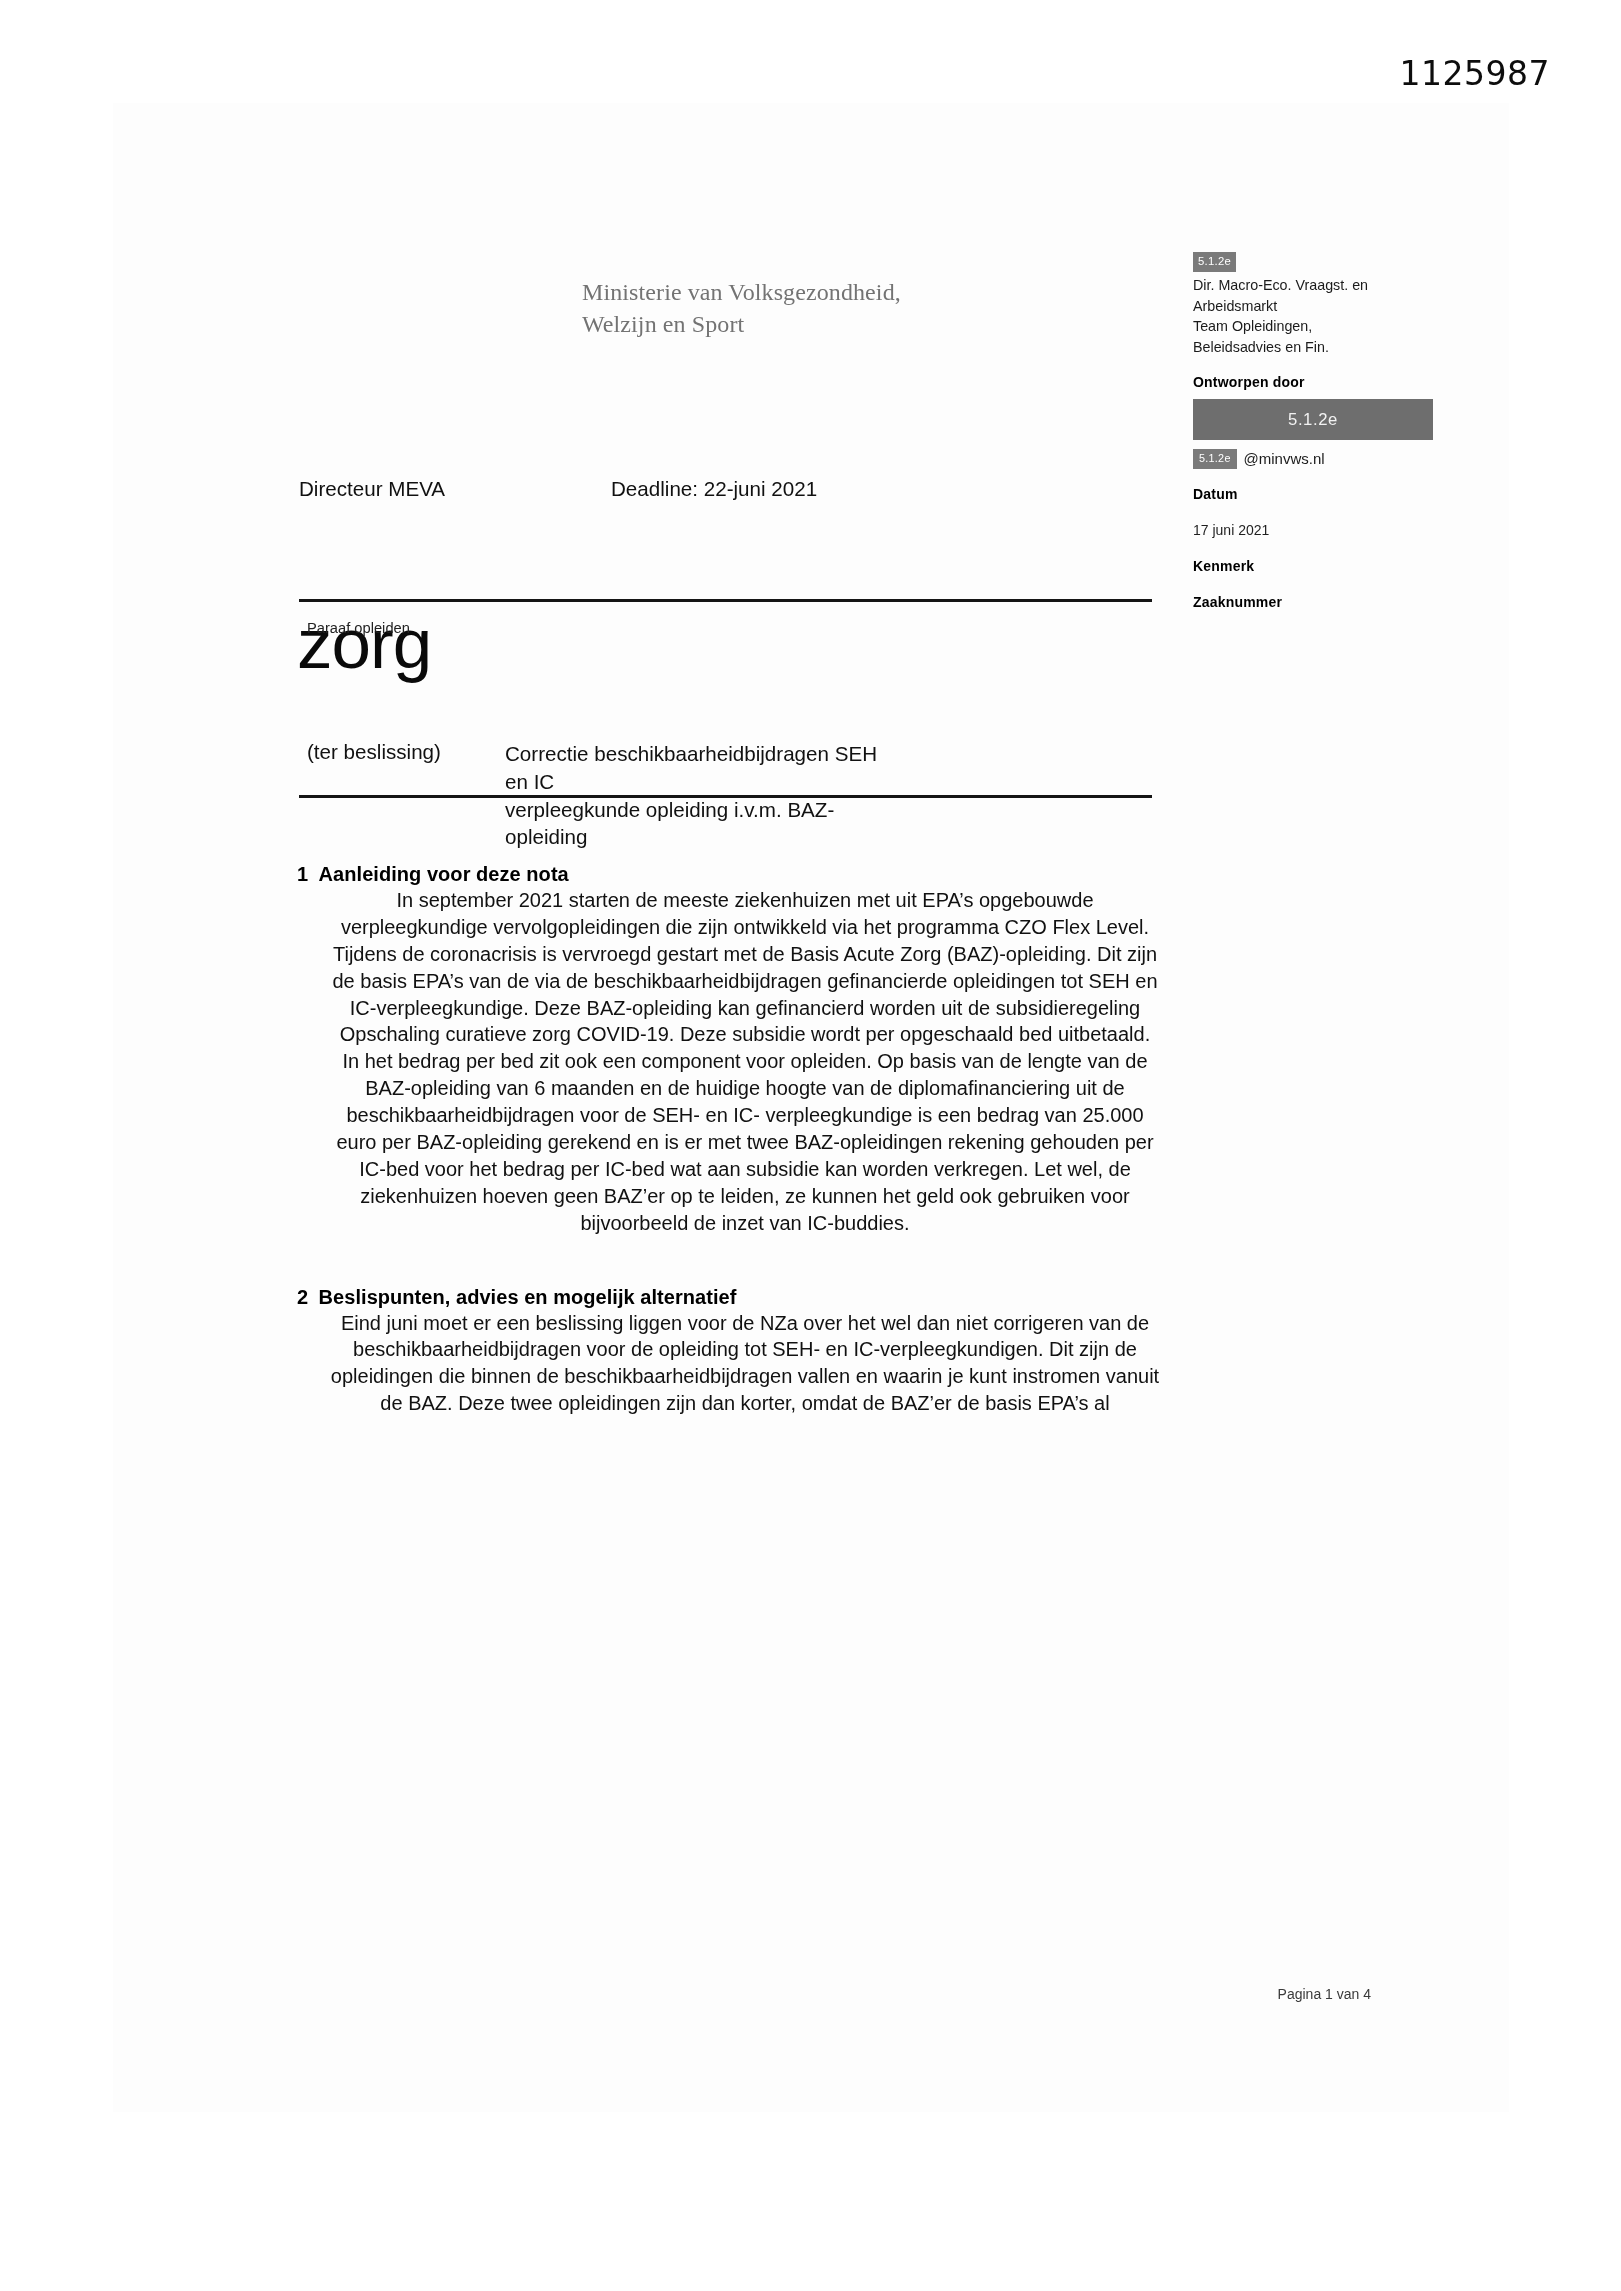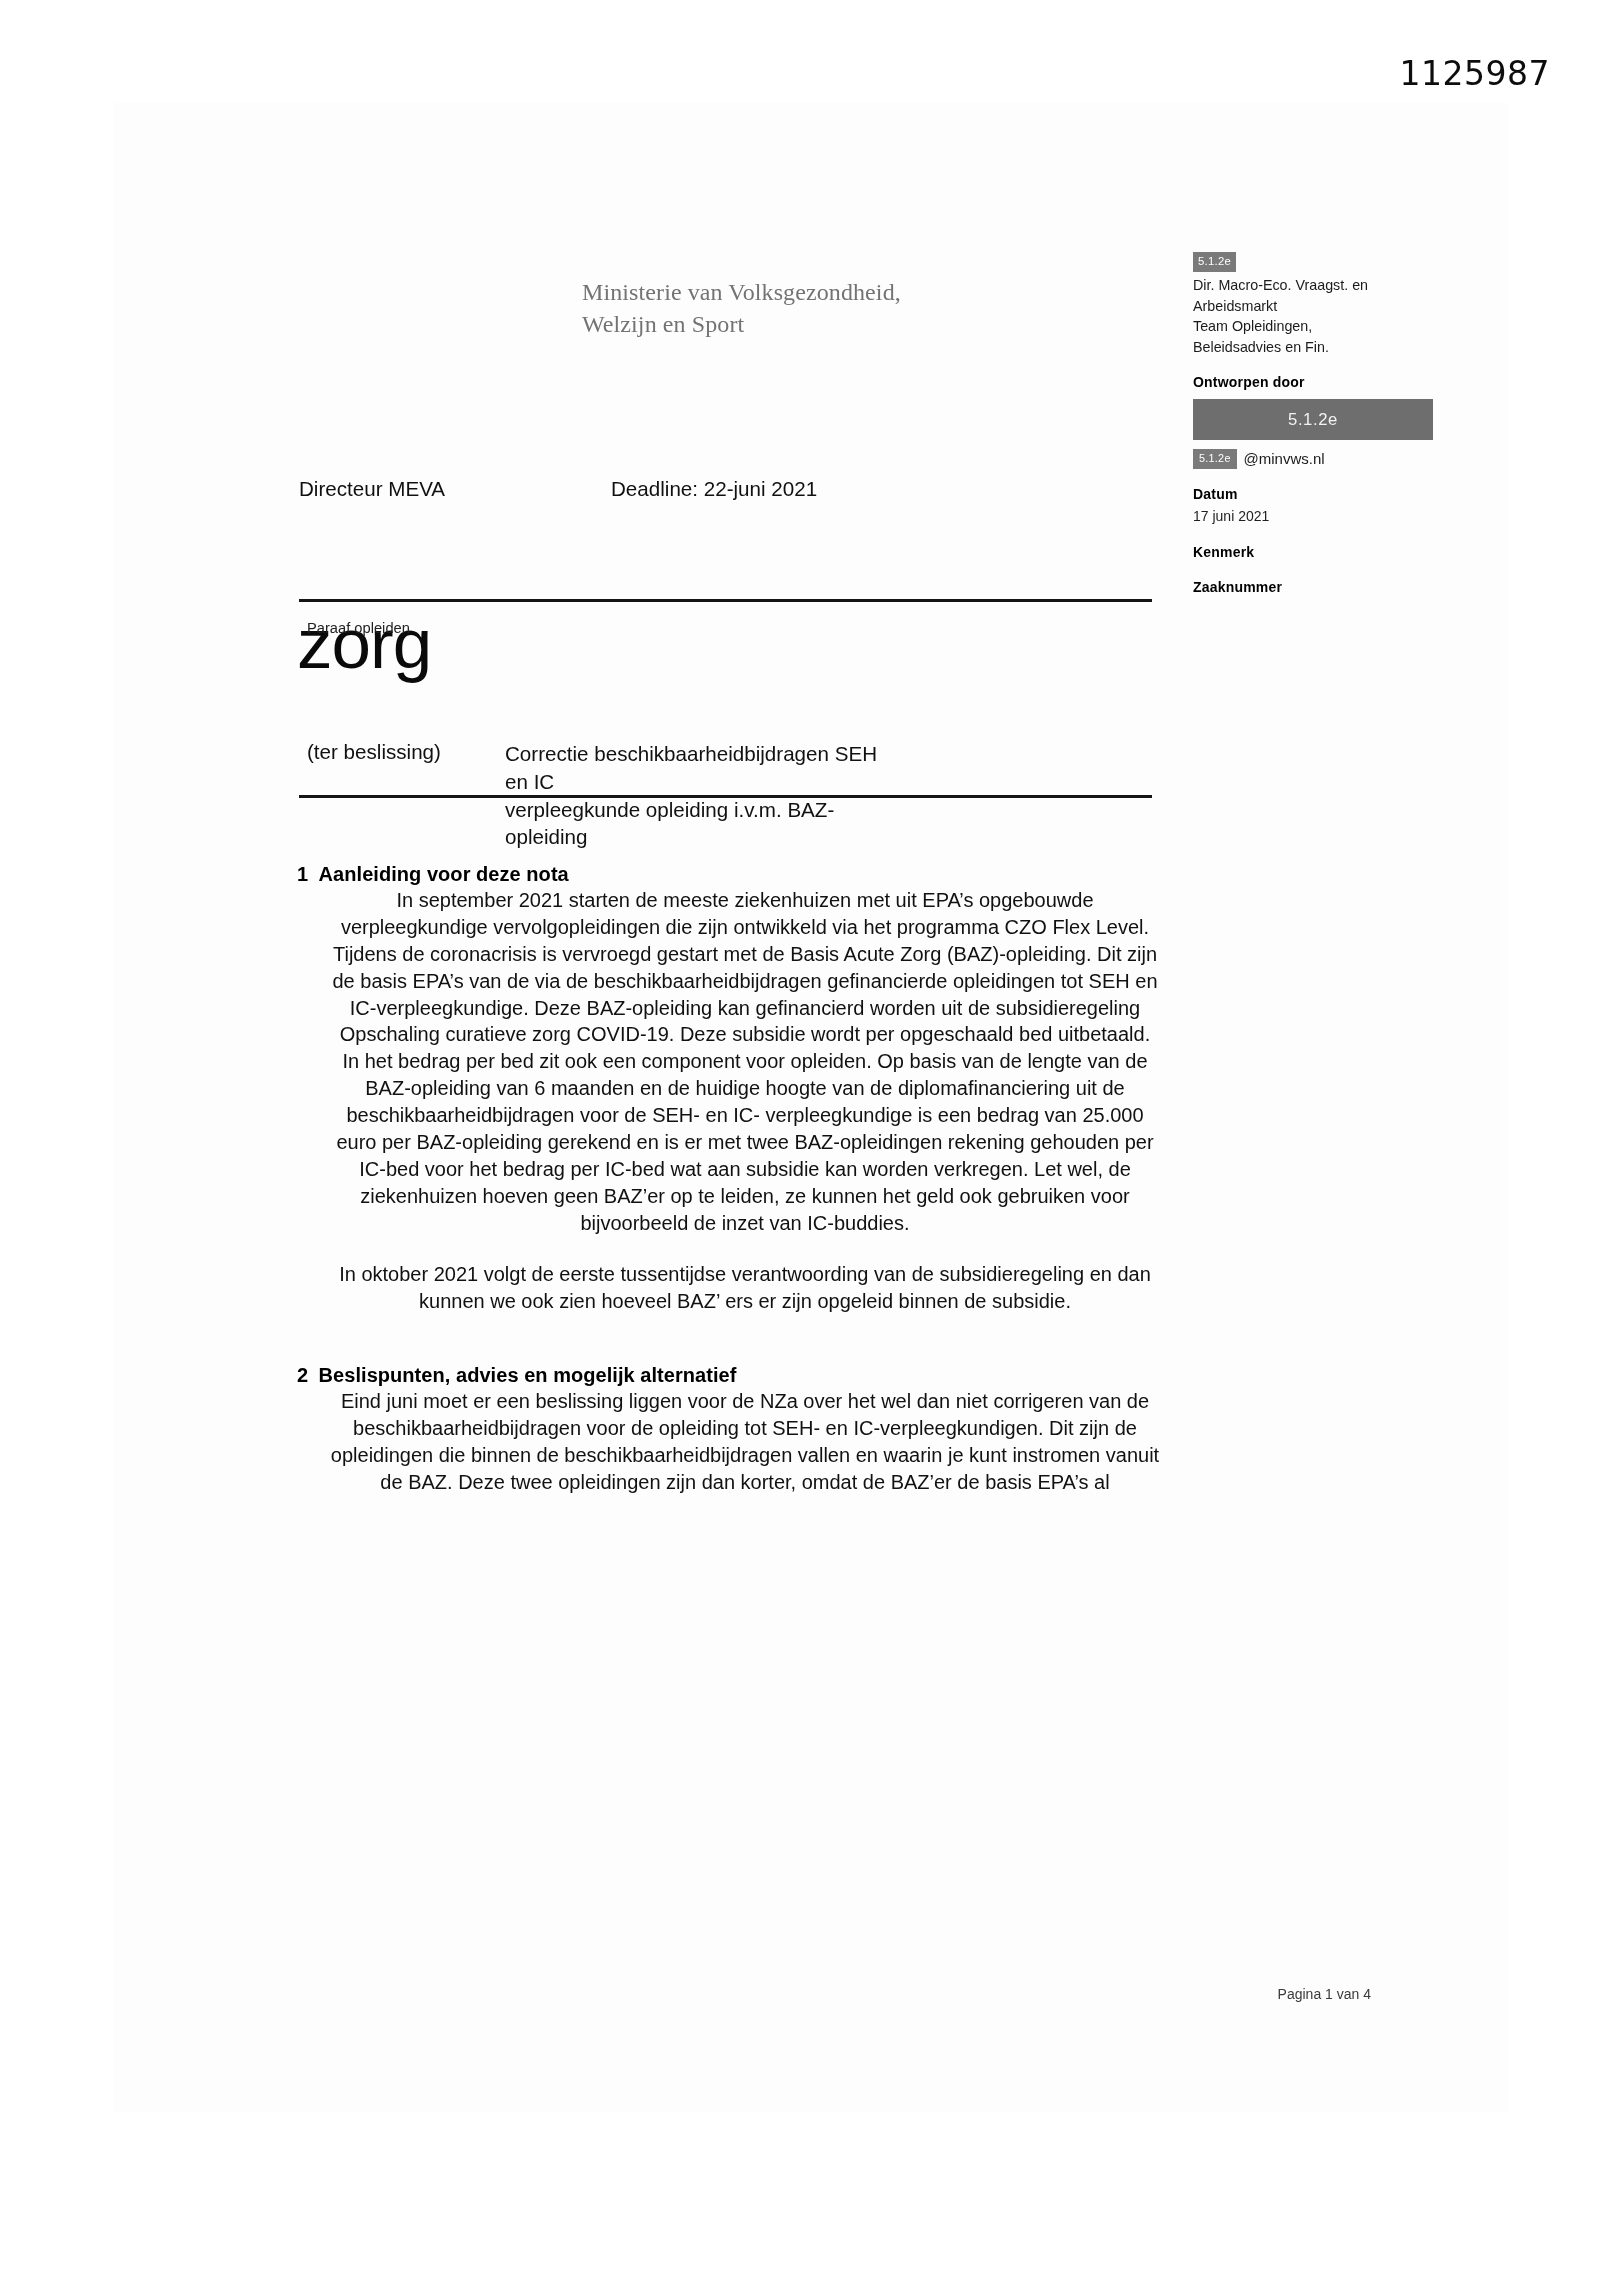--- a/index.html
+++ b/index.html
@@ -121,21 +121,21 @@
     margin-top: 7.8px;
     display: flex;
     align-items: center;
     gap: 6.9px;
   }
   .email-row .redact { font-size: 10.8px; padding: 3.9px 5.9px 4.9px 5.9px; }
   .email-text { font-size: 15px; color: #1b1b1b; }
   .meta-value {
     font-size: 14px;
     color: #1f1f1f;
-    margin-top: 2px;
+    margin-top: 16px;
   }
 
   
   .nota-title {
     position: absolute;
     left: 184px;
     top: 505px;
     font-size: 71px;
     font-weight: 400;
     letter-spacing: -1px;
@@ -265,21 +265,20 @@
   <div class="paraaf">Paraaf opleiden</div>
   <hr class="rule rule-bottom">
 
   <div class="body">
 
     <div class="sec">
       <span class="sec-num">1</span>
       <span class="sec-title">Aanleiding voor deze nota</span>
     </div>
     <p class="para">In september 2021 starten de meeste ziekenhuizen met uit EPA’s opgebouwde verpleegkundige vervolgopleidingen die zijn ontwikkeld via het programma CZO Flex Level. Tijdens de coronacrisis is vervroegd gestart met de Basis Acute Zorg (BAZ)-opleiding. Dit zijn de basis EPA’s van de via de beschikbaarheidbijdragen gefinancierde opleidingen tot SEH en IC-verpleegkundige. Deze BAZ-opleiding kan gefinancierd worden uit de subsidieregeling Opschaling curatieve zorg COVID-19. Deze subsidie wordt per opgeschaald bed uitbetaald. In het bedrag per bed zit ook een component voor opleiden. Op basis van de lengte van de BAZ-opleiding van 6 maanden en de huidige hoogte van de diplomafinanciering uit de beschikbaarheidbijdragen voor de SEH- en IC- verpleegkundige is een bedrag van 25.000 euro per BAZ-opleiding gerekend en is er met twee BAZ-opleidingen rekening gehouden per IC-bed voor het bedrag per IC-bed wat aan subsidie kan worden verkregen. Let wel, de ziekenhuizen hoeven geen BAZ’er op te leiden, ze kunnen het geld ook gebruiken voor bijvoorbeeld de inzet van IC-buddies.</p>
-    <p class="para">In oktober 2021 volgt de eerste tussentijdse verantwoording van de subsidieregeling en dan kunnen we ook zien hoeveel BAZ’ ers er zijn opgeleid binnen de subsidie.</p>
 
     <div class="block-gap"></div>
 
     <div class="sec">
       <span class="sec-num">2</span>
       <span class="sec-title">Beslispunten, advies en mogelijk alternatief</span>
     </div>
     <p class="para">Eind juni moet er een beslissing liggen voor de NZa over het wel dan niet corrigeren van de beschikbaarheidbijdragen voor de opleiding tot SEH- en IC-verpleegkundigen. Dit zijn de opleidingen die binnen de beschikbaarheidbijdragen vallen en waarin je kunt instromen vanuit de BAZ. Deze twee opleidingen zijn dan korter, omdat de BAZ’er de basis EPA’s al</p>
 
   </div>

